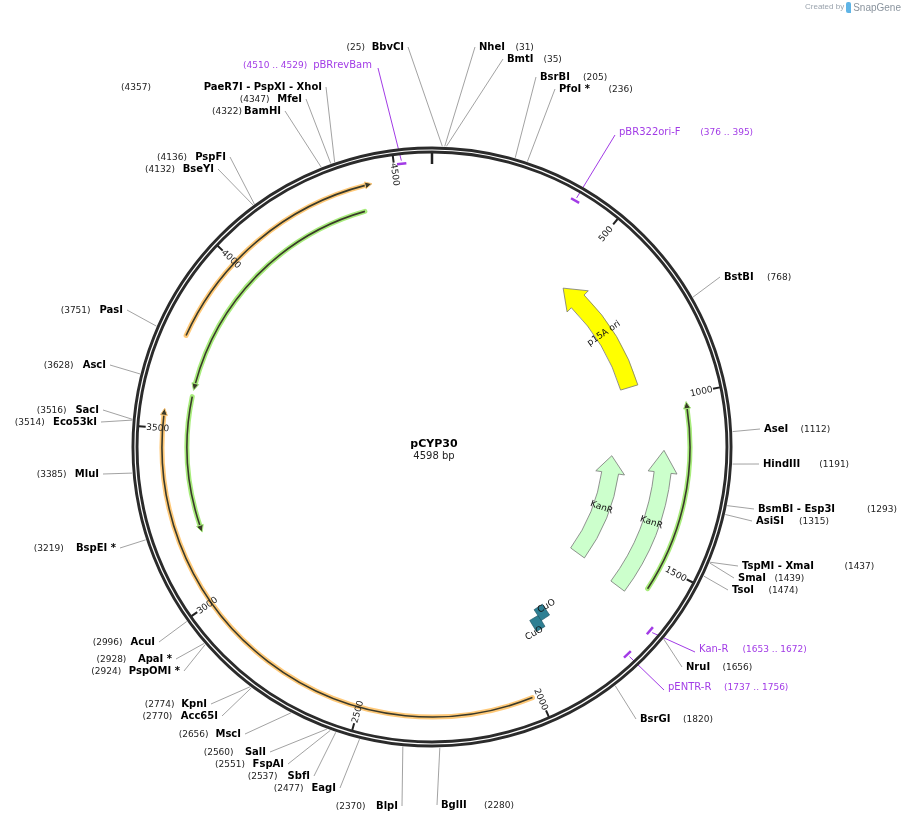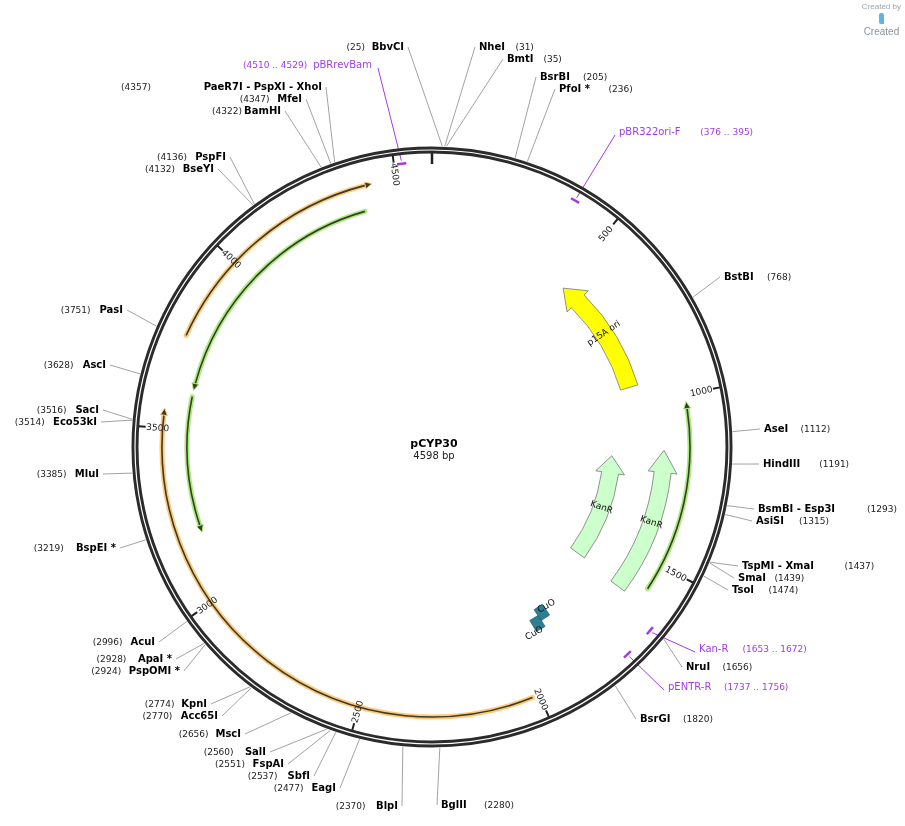--- a/index.html
+++ b/index.html
@@ -1,38 +1,38 @@
 <!DOCTYPE html>
 <html><head>
 <meta charset="utf-8">
 <style>
   html, body { margin:0; padding:0; background:#ffffff; }
   body { width:905px; height:826px; position:relative; overflow:hidden;
          font-family: "DejaVu Sans", sans-serif; }
   #map { position:absolute; left:0; top:0; }
   .credit { position:absolute; right:4px; top:2px; font-size:8px; color:#9aa3ad;
-            font-family:"Liberation Sans", sans-serif; display:flex; align-items:center; gap:2px;flex-direction:column; }
+            font-family:"Liberation Sans", sans-serif; display:flex; gap:2px; }
   .credit .brand { font-size:10px; color:#8a949e; }
   .credit .logo { display:inline-block; width:5px; height:11px; background:#5fb4e6; border-radius:2px 2px 0 2px; }
   .enz { font-family:"DejaVu Sans", sans-serif; font-size:10px; font-weight:bold; fill:#000; }
   .pos { font-family:"DejaVu Sans", sans-serif; font-size:9px; fill:#222; }
   .primer { font-family:"DejaVu Sans", sans-serif; font-size:10px; fill:#a23be6; }
   .primerpos { font-family:"DejaVu Sans", sans-serif; font-size:9px; fill:#a23be6; }
   .tick { font-family:"DejaVu Sans", sans-serif; font-size:9px; fill:#222; }
   .title { font-family:"DejaVu Sans", sans-serif; font-size:11px; font-weight:bold; fill:#000; }
   .sub { font-family:"DejaVu Sans", sans-serif; font-size:10px; fill:#222; }
   .feat { font-family:"DejaVu Sans", sans-serif; font-size:9px; fill:#111; }
 </style>
 </head>
 <body>
 
 <div class="credit">
   <span>Created by</span>
   <span class="logo"></span>
-  <span class="brand">Created</span>
+  <span class="brand">SnapGene</span>
 </div>
 
 <svg id="map" width="905" height="826" viewBox="0 0 905 826">
   <g id="g-lines">
       <polyline points="442.28094240298856,146.17562894056204 408,47" fill="none" stroke="#8a8a8a" stroke-width="0.8"></polyline>
       <polyline points="444.7470354125391,146.2700329395298 475,47" fill="none" stroke="#8a8a8a" stroke-width="0.8"></polyline>
       <polyline points="446.39063159340793,146.34420058421819 503,59" fill="none" stroke="#8a8a8a" stroke-width="0.8"></polyline>
       <polyline points="515.2216148857337,157.73340528880522 536,77" fill="none" stroke="#8a8a8a" stroke-width="0.8"></polyline>
       <polyline points="527.3970931221064,161.5172603749009 555,89" fill="none" stroke="#8a8a8a" stroke-width="0.8"></polyline>
       <polyline points="693.0157349299357,297.0940757708838 720,277" fill="none" stroke="#8a8a8a" stroke-width="0.8"></polyline>

